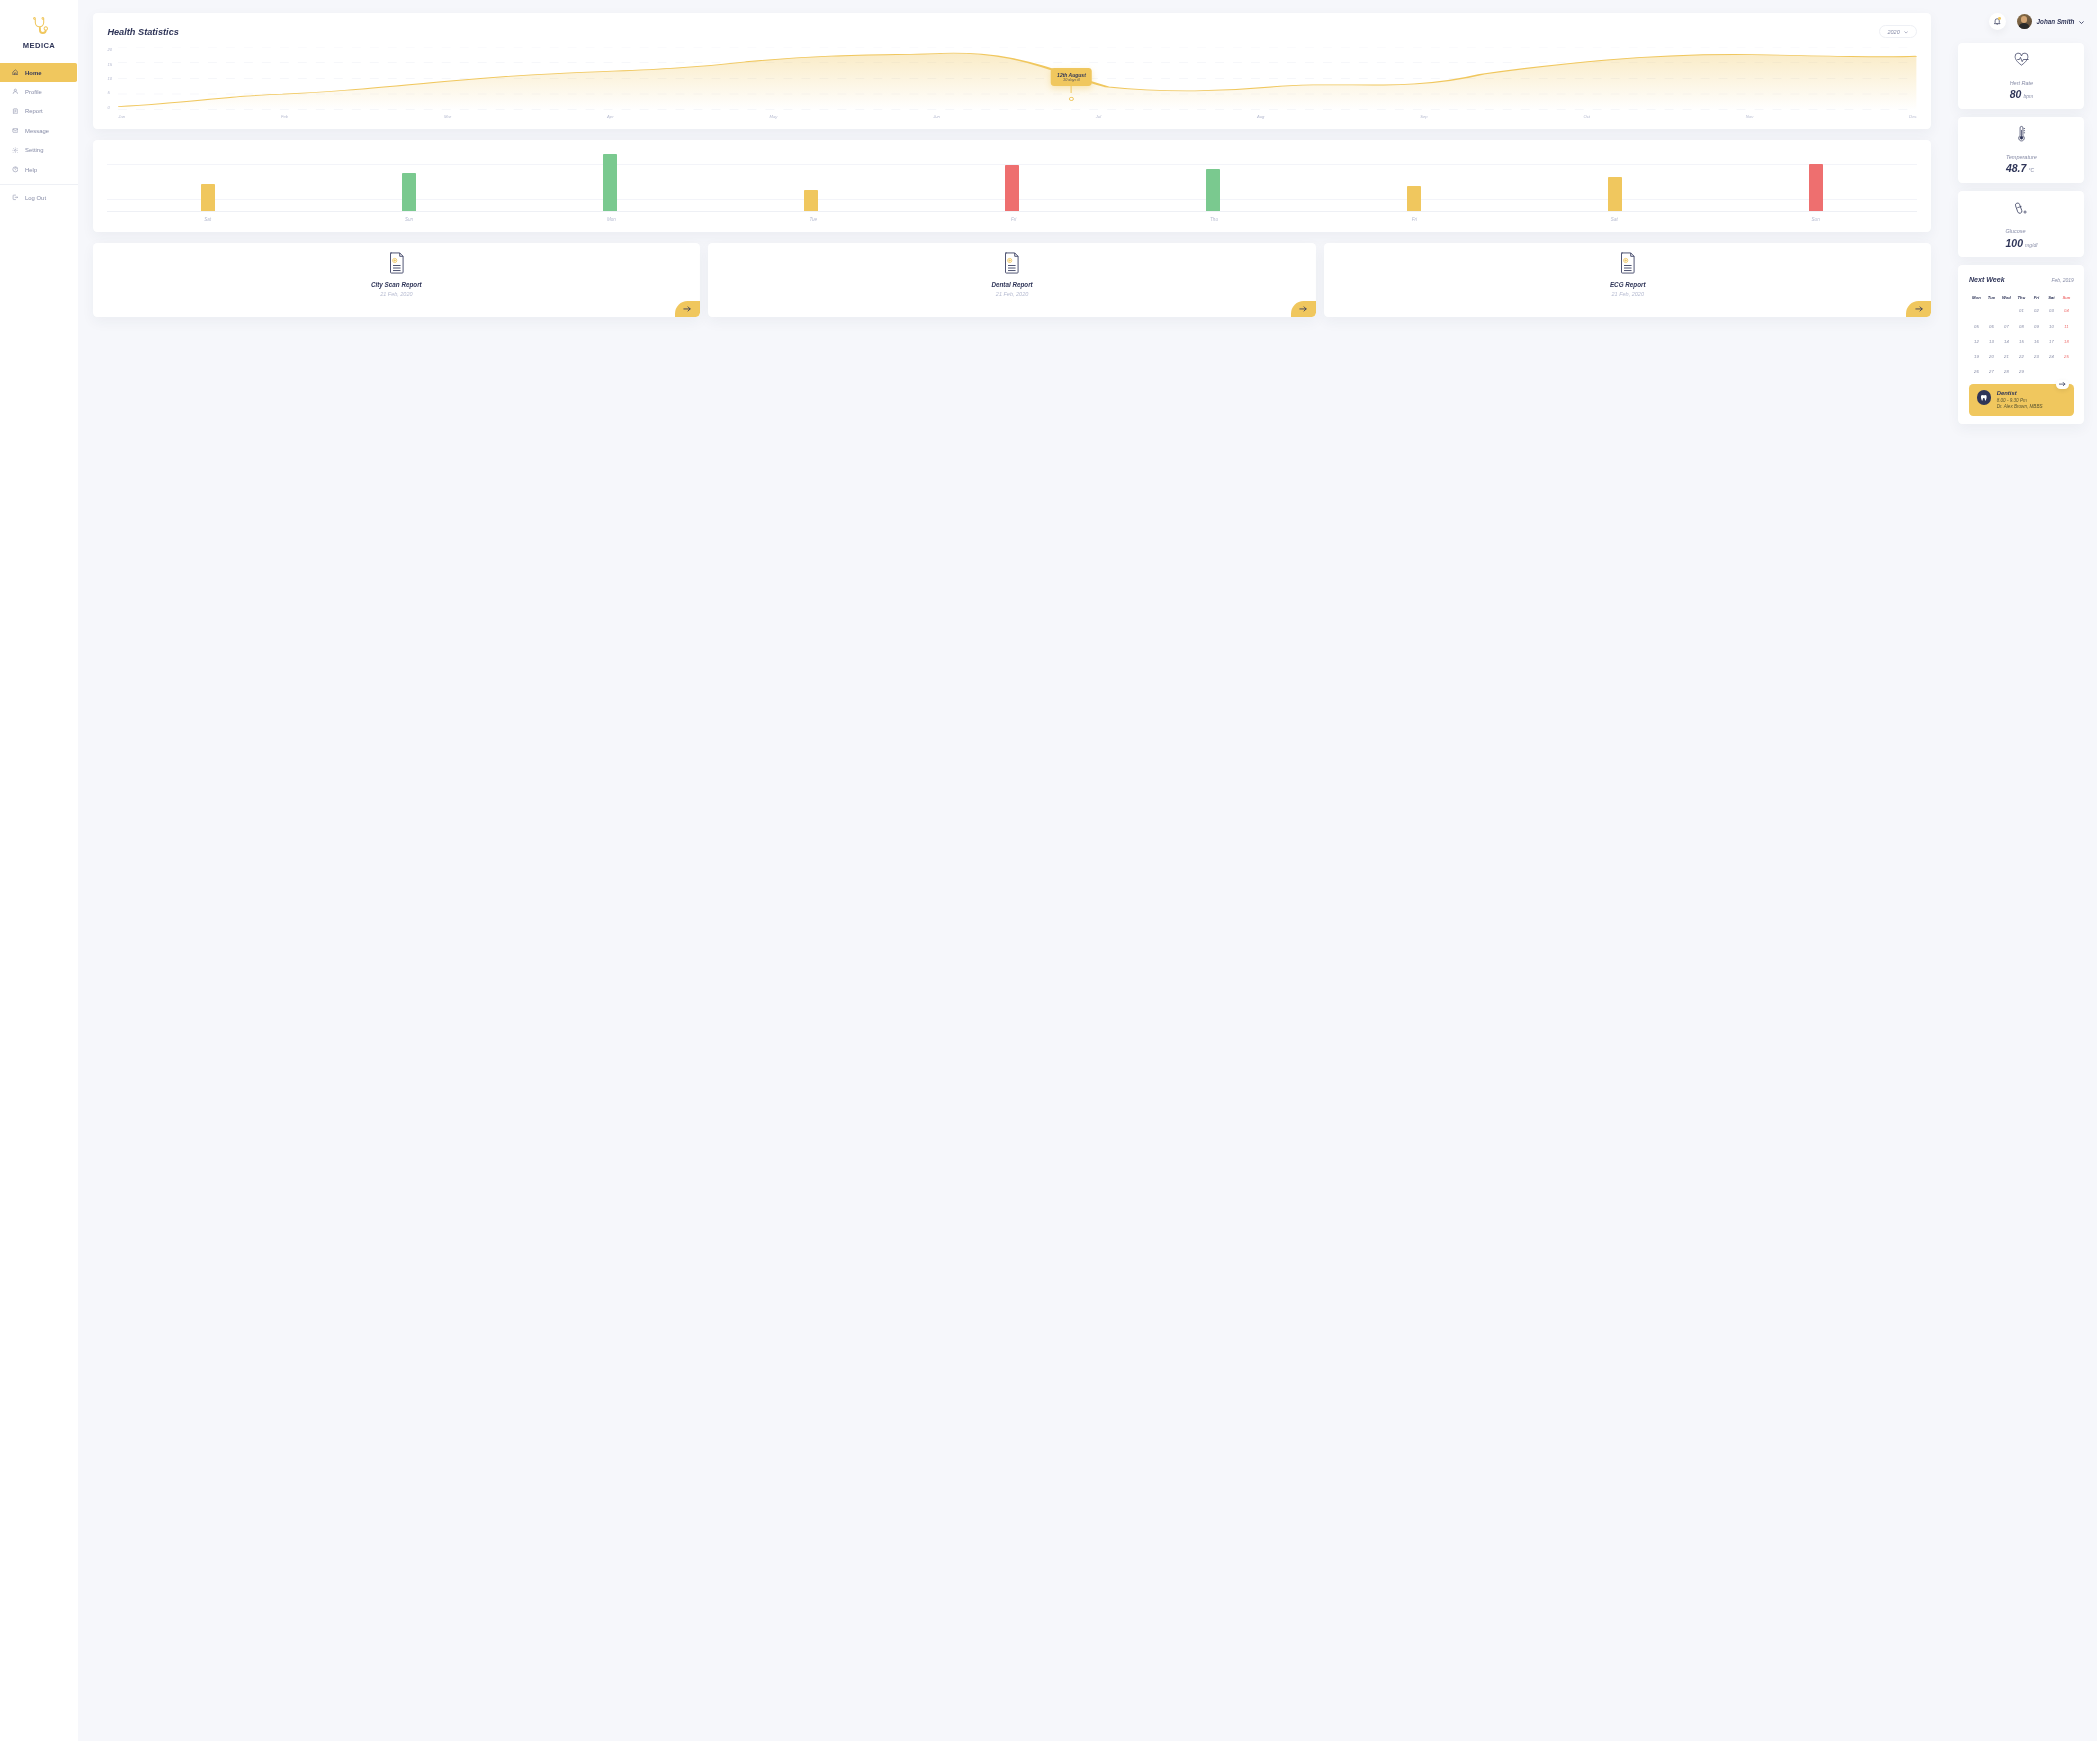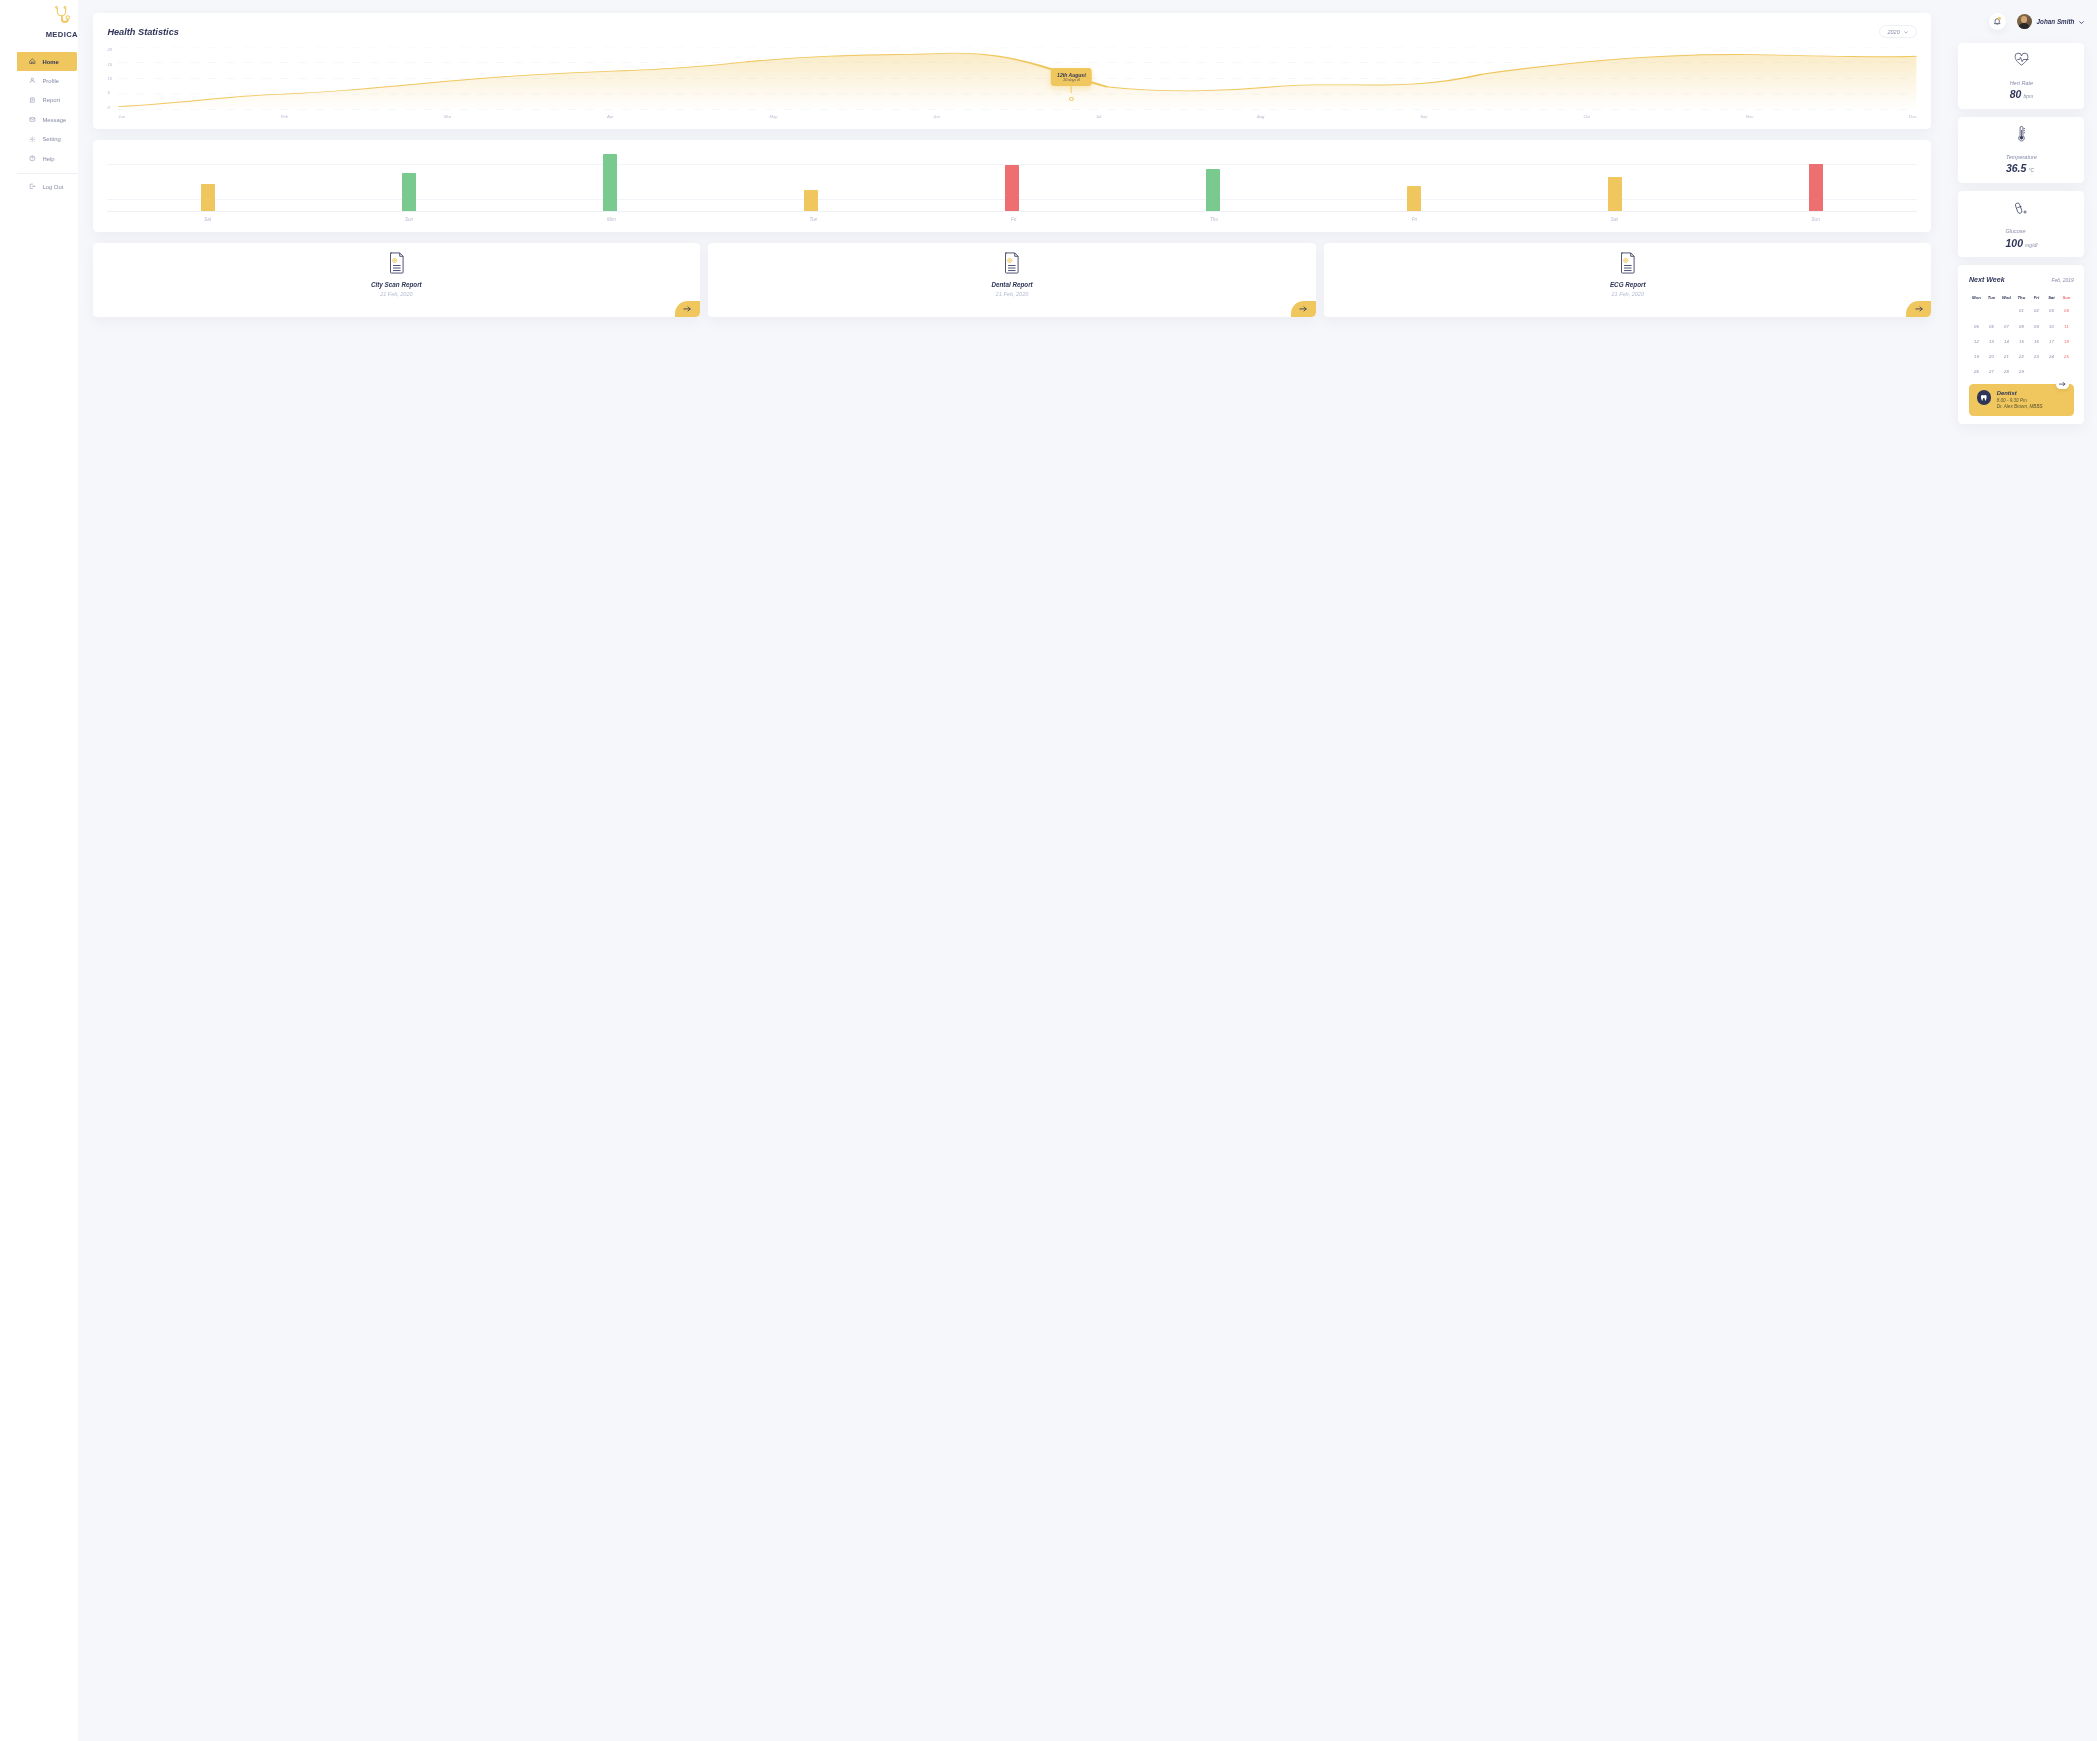--- a/index.html
+++ b/index.html
@@ -1,17 +1,17 @@
 <!DOCTYPE html>
 <html style="font-size:6.7px"><head>
 <meta charset="utf-8">
 <style>
 * { margin:0; padding:0; box-sizing:border-box; font-family:'Segoe UI', Arial, sans-serif; }
 body { background:#f6f7fb; display:flex; min-height:100vh; }
-.sidebar { width:78px; background:#fff; display:flex; flex-direction:column; padding-top:4px;align-items:flex-end; }
+.sidebar { width:78px; background:#fff; display:flex; flex-direction:column; padding-top:15px; }
 .logo-wrap { text-align:center; padding-bottom:12.6px; }
 .logo { display:inline-block; }
 .brand { font-weight:700; color:#2f3558; letter-spacing:0.4px; font-size:7.6px; margin-top:4.2px; }
 .nav { display:flex; flex-direction:column; }
 .nav-item { display:flex; align-items:center; gap:6.7px; padding:5.9px 11.7px; color:#868ba6; font-size:5.9px; cursor:pointer; }
 .nav-item.active { background:#f0c75e; color:#2f3558; font-weight:600; border-radius:0 1.7px 1.7px 0; margin-right:1.3px;}
 .nav-item svg { width:6.7px; height:6.7px; }
 .nav-divider { height:0.4px; background:#eef0f5; margin:4.2px 0 4.2px 0; }
 .main { flex:1; padding:12.6px 12.6px 12.6px 14.7px; display:flex; gap:27px;font-style:italic; }
 .col-left { flex:1; display:flex; flex-direction:column; gap:10.5px; }
@@ -331,21 +331,21 @@
     <div class="card metric-card">
       <span><svg class="icon-svg" viewBox="0 0 48 48" fill="none" stroke="#2f3558" stroke-width="2">
             <path d="M20 8 a4 4 0 0 1 8 0 V30 a8 8 0 1 1 -8 0 Z"></path>
             <circle cx="24" cy="36" r="4" fill="#2f3558"></circle>
             <path d="M24 32 V14"></path>
             <path d="M30 10 H34 M30 16 H34 M30 22 H34"></path>
           </svg></span>
       <div class="metric-info">
         <div class="metric-label">Temperature</div>
         <div class="metric-val">
-            <span>36.5</span>
+            <span>48.7</span>
             <span class="metric-unit">°C</span>
           </div>
       </div>
     </div>
 
     <div class="card metric-card">
       <span><svg class="icon-svg" viewBox="0 0 48 48" fill="none" stroke="#2f3558" stroke-width="2">
             <rect x="10" y="8" width="12" height="30" rx="6" transform="rotate(-20 16 23)"></rect>
             <path d="M12 22 L24 18"></path>
             <circle cx="34" cy="34" r="3"></circle>

